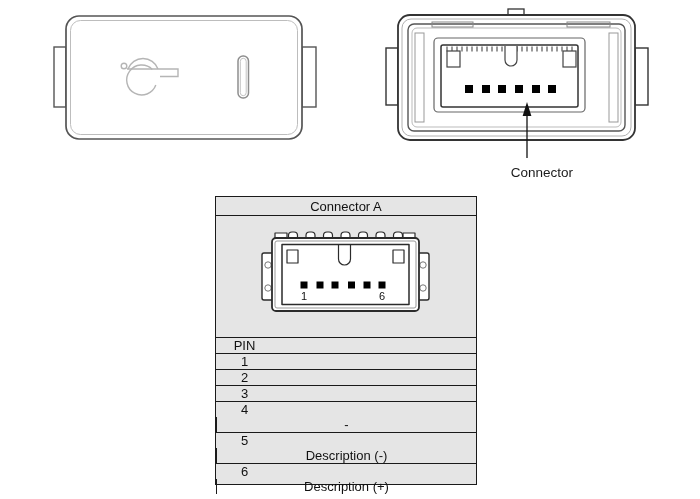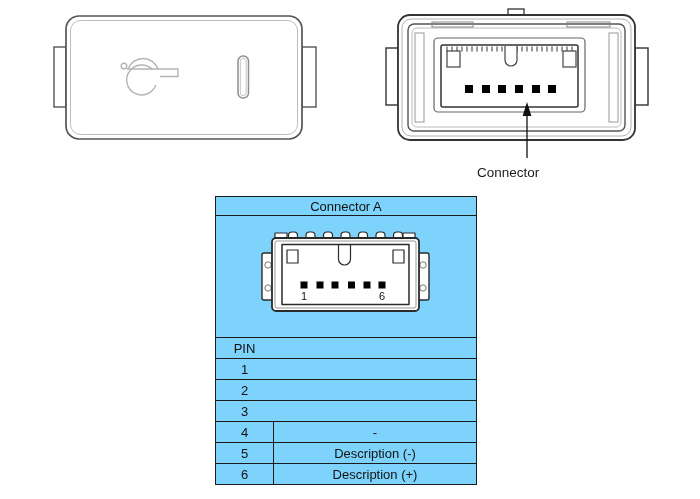--- a/index.html
+++ b/index.html
@@ -4,35 +4,35 @@
 <style>
   html,body{margin:0;padding:0;background:#fff;}
   #stage{
     position:relative;width:700px;height:499px;background:#ffffff;overflow:hidden;
     font-family:"Liberation Sans",sans-serif;color:#111;
   }
   .abs{position:absolute;}
   svg{display:block;}
   
   .callout-label{
-    left:477px;top:165px;width:96px;text-align:left;
+    left:477px;top:165px;width:96px;text-align:right;
     font-size:13.5px;line-height:15px;color:#1a1a1a;
   }
   
   .ctable{
     left:215px;top:196px;width:262px;height:289px;box-sizing:border-box;
-    border:1.6px solid #1a1a1a;background:#7dd3fc;
+    border:1.6px solid #1a1a1a;background:#e5e5e5;
     display:grid;grid-template-rows:19.4px 121px repeat(7,1fr);
   }
   .ctable-title{
     display:flex;align-items:center;justify-content:center;
     font-size:13px;color:#111;border-bottom:1.5px solid #1a1a1a;
   }
   .ctable-figure{position:relative;}
-  .ctable-row{display:flex;border-top:1.5px solid #1a1a1a;}
+  .ctable-row{display:flex;border-top:1.5px solid #1a1a1a;flex-direction:column;}
   .ctable-row .cell{
     display:flex;align-items:center;justify-content:center;
     font-size:13px;color:#111;
   }
   .cell.pin{width:57px;flex:none;}
   .cell.desc{flex:1;border-left:1.5px solid #1a1a1a;}
   .figure-svg{position:absolute;left:0;top:0;}
   .svg-text{font-family:"Liberation Sans",sans-serif;}
 </style>
 </head>

